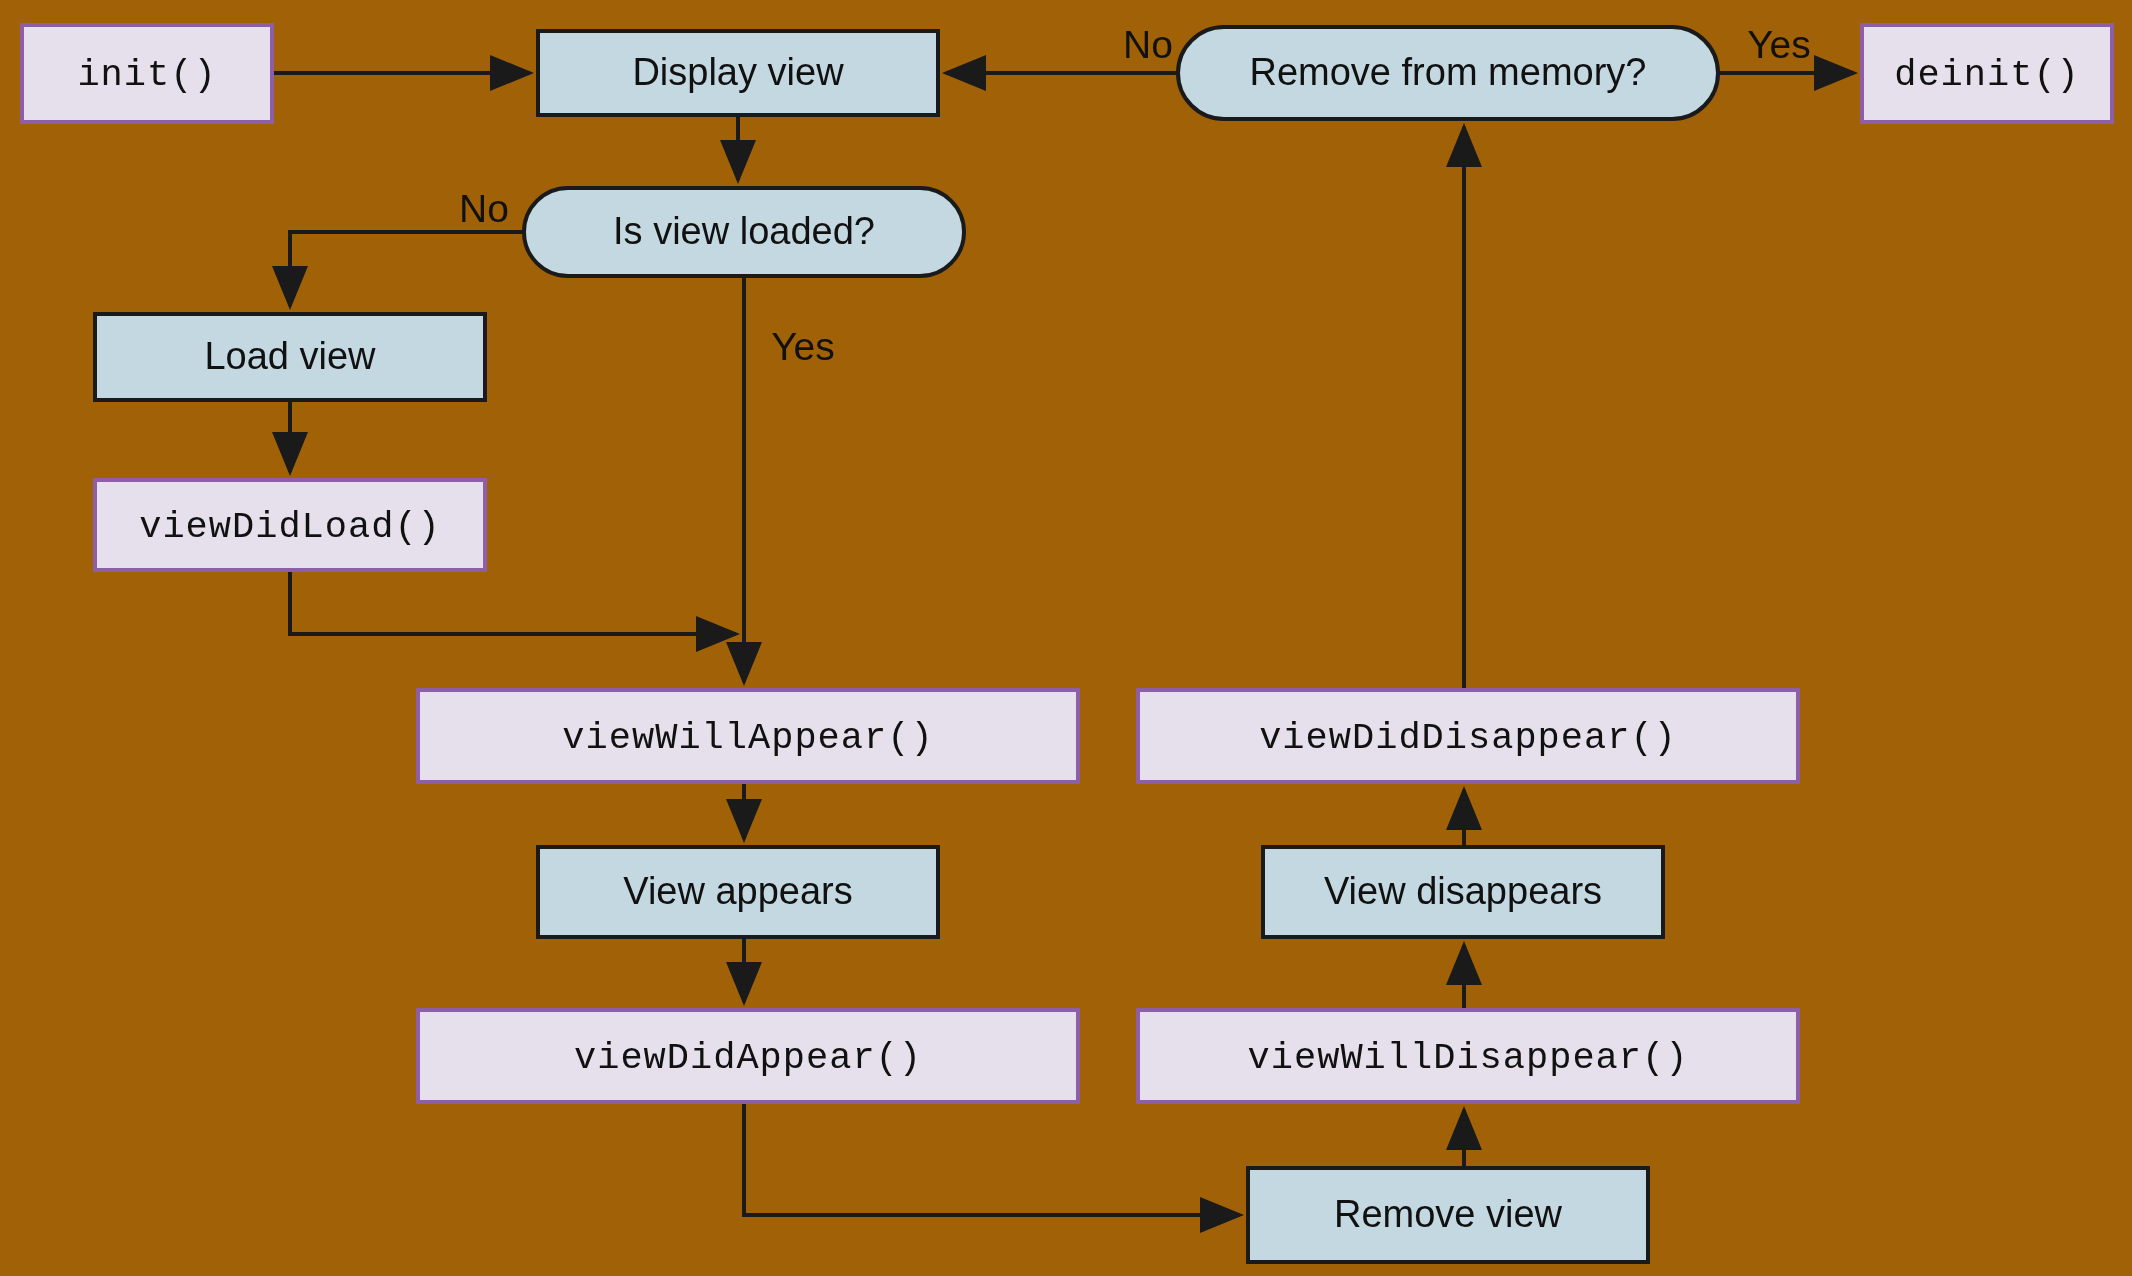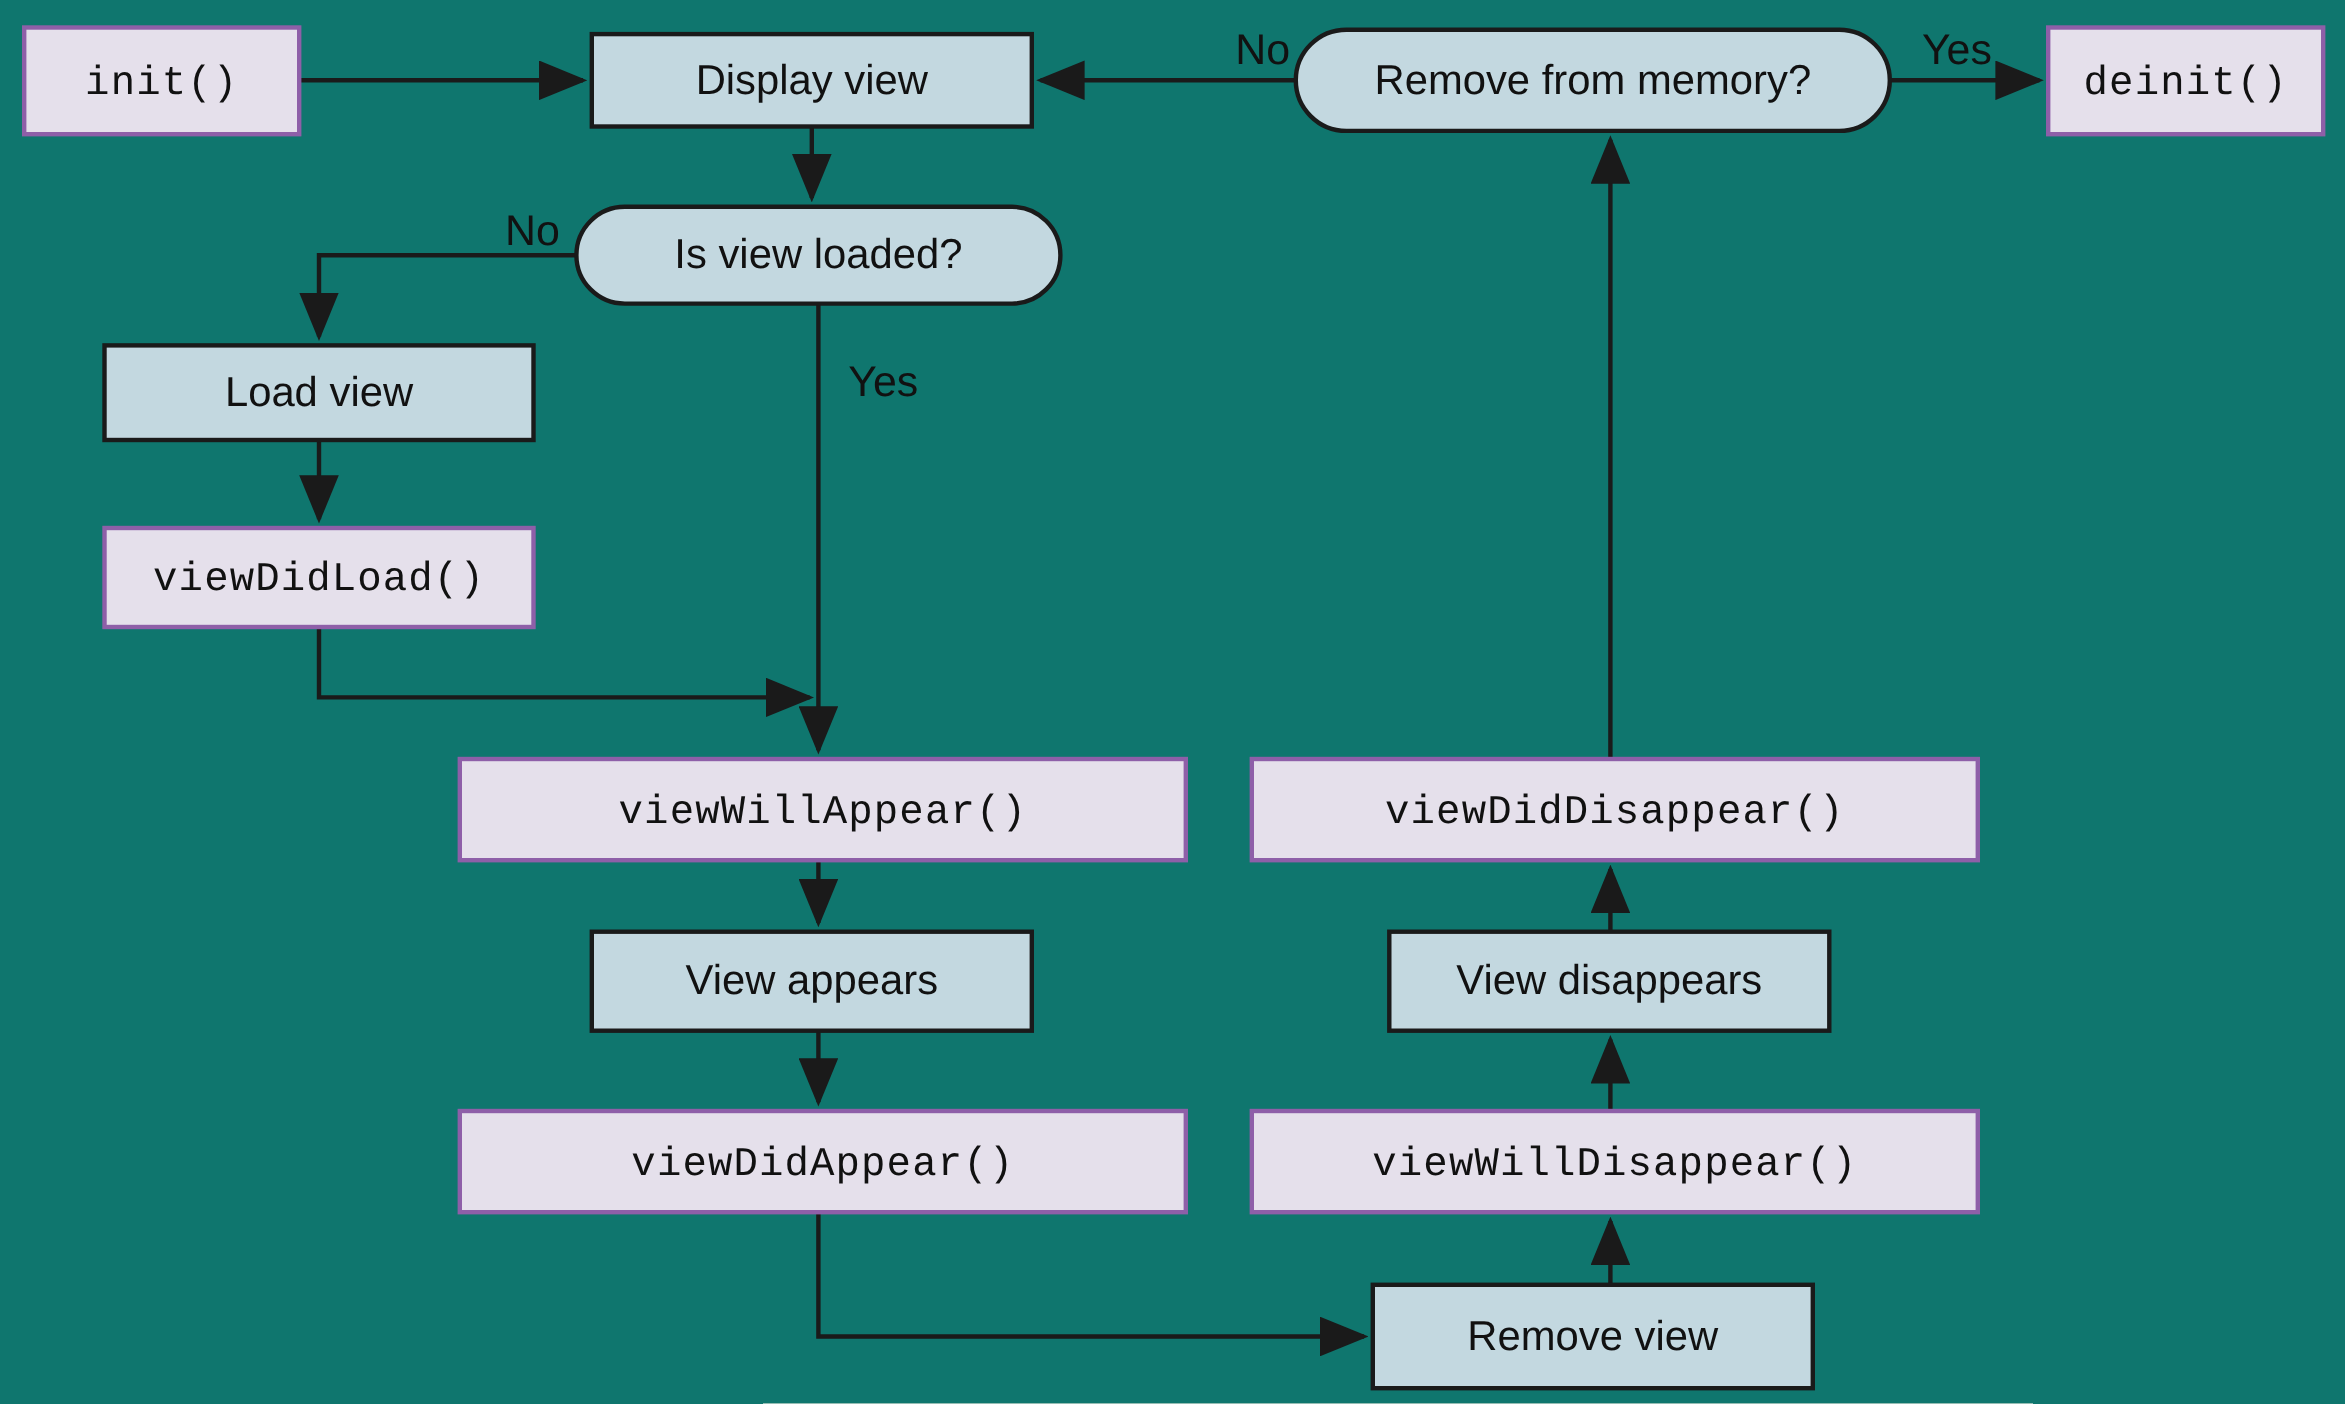--- a/index.html
+++ b/index.html
@@ -10,21 +10,21 @@
   body {
     width: 2132px;
     height: 1276px;
     overflow: hidden;
     font-family: "Liberation Sans", sans-serif;
   }
   #diagram-root {
     position: relative;
     width: 2132px;
     height: 1276px;
-    background: #0f766e;
+    background: #a16207;
   }
   svg#flowchart {
     display: block;
     width: 2132px;
     height: 1276px;
   }
   .node-rect {
     stroke-width: 4;
   }
   .node-rect.process {

